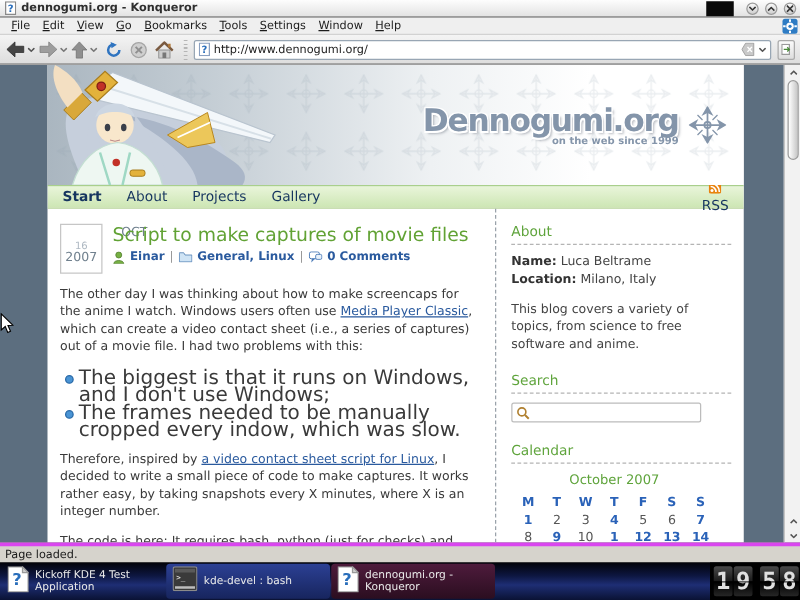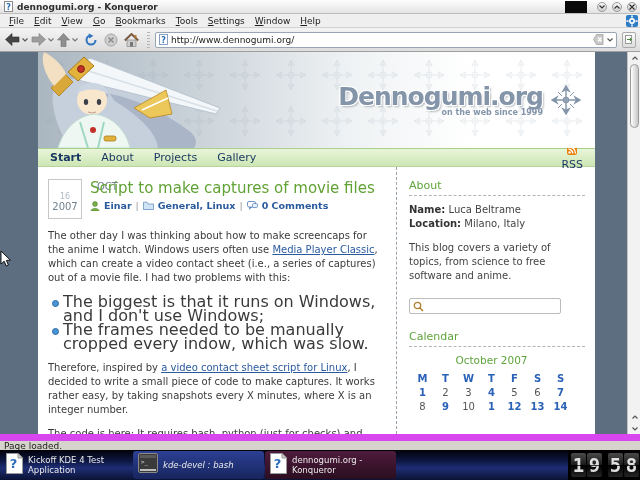--- a/index.html
+++ b/index.html
@@ -109,29 +109,29 @@
   .cal-link { color:var(--calendar-blue,#2a62b8); font-weight:bold; cursor:pointer; }
   
   .scrollbar { position:absolute; right:0; top:0; width:13px; height:382px; background:#f2f2f2;
     border-left:1px solid #c4c4c4; }
   .sb-arrow { position:absolute; left:1px; width:11px; height:11px; display:flex; align-items:center;
     justify-content:center; font-size:7px; color:#666; }
   .sb-thumb { position:absolute; left:2px; top:12px; width:9px; height:64px; border:1px solid #9a9a9a;
     border-radius:5px; background:linear-gradient(90deg,#ffffff,#c6c6c6); }
   
   .statusbar { position:absolute; left:0; top:434px; right:0; height:16px; background:#d6d3cc;
-    border-top:7px solid #d946ef; display:flex; align-items:center; padding:0 4px; }
+    border-top:3px solid #d946ef; display:flex; align-items:center; padding:0 4px; }
   .status-text { font-size:9px; color:#1a1a1a; }
   
   .taskbar { position:absolute; left:0; top:450px; right:0; height:30px;
     background:linear-gradient(180deg,#020208 0%,#0d1640 35%,#1e2e74 60%,#0a1234 100%);
     display:flex; align-items:stretch; }
   .task-btn { width:131px; display:flex; align-items:center; gap:5px; padding:2px 5px;
     border-radius:3px; margin:1px 0 1px 1px; }
-  .task-btn.shade-blue { background:linear-gradient(180deg,#2c4094,#17255e);font-style:italic; }
+  .task-btn.shade-blue { background:linear-gradient(180deg,#2c4094,#17255e); }
   .task-btn.shade-maroon { background:linear-gradient(180deg,#4e1b3c,#2b0e20); }
   .task-label { font-size:8.5px; line-height:10px; color:#eaeaea; }
   .task-icon { flex:0 0 auto; }
   .clock { position:absolute; right:0; top:0; bottom:0; width:72px; background:#000;
     display:flex; align-items:center; justify-content:flex-end; padding-right:1px; gap:1px; }
   .clock-digit { position:relative; width:15px; height:24px; border-radius:2px;
     background:linear-gradient(180deg,#4a4a4a,#1c1c1c 48%,#000 52%,#262626);
     color:#e0e0e0; font-family:"DejaVu Sans Mono",monospace; font-weight:bold; font-size:19px;
     display:flex; align-items:center; justify-content:center; }
   .clock-digit::after { content:""; position:absolute; left:0; right:0; top:50%; height:1px;
@@ -401,20 +401,21 @@
         </div>
 
         <div class="side-col">
           <div>
             <div class="side-title">About</div>
             <div class="side-row"><b>Name:</b> <span>Luca Beltrame</span></div>
             <div class="side-row"><b>Location:</b> <span>Milano, Italy</span></div>
             <div class="side-text">This blog covers a variety of topics, from science to free software and anime.</div>
           </div>
           <div class="search-section">
+            <div class="side-title">Search</div>
             <div class="search-box">
               <svg width="11" height="11" viewBox="0 0 11 11">
                 <circle cx="4.5" cy="4.5" r="3.2" fill="none" stroke="#b08030" stroke-width="1.3"></circle>
                 <line x1="7" y1="7" x2="10" y2="10" stroke="#b08030" stroke-width="1.5"></line>
               </svg>
               <input class="search-input" style="">
             </div>
           </div>
           <div class="calendar-section">
             <div class="side-title">Calendar</div>

